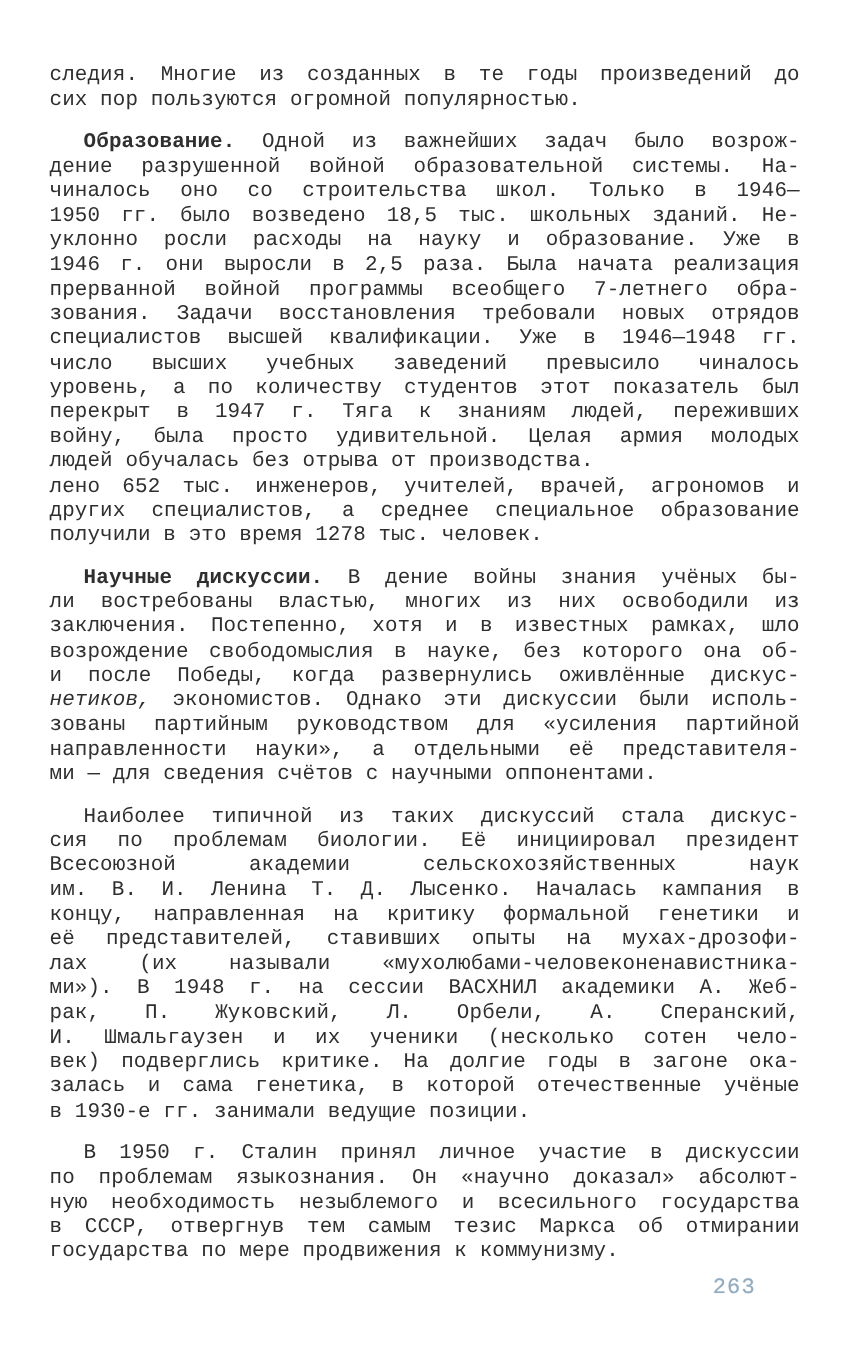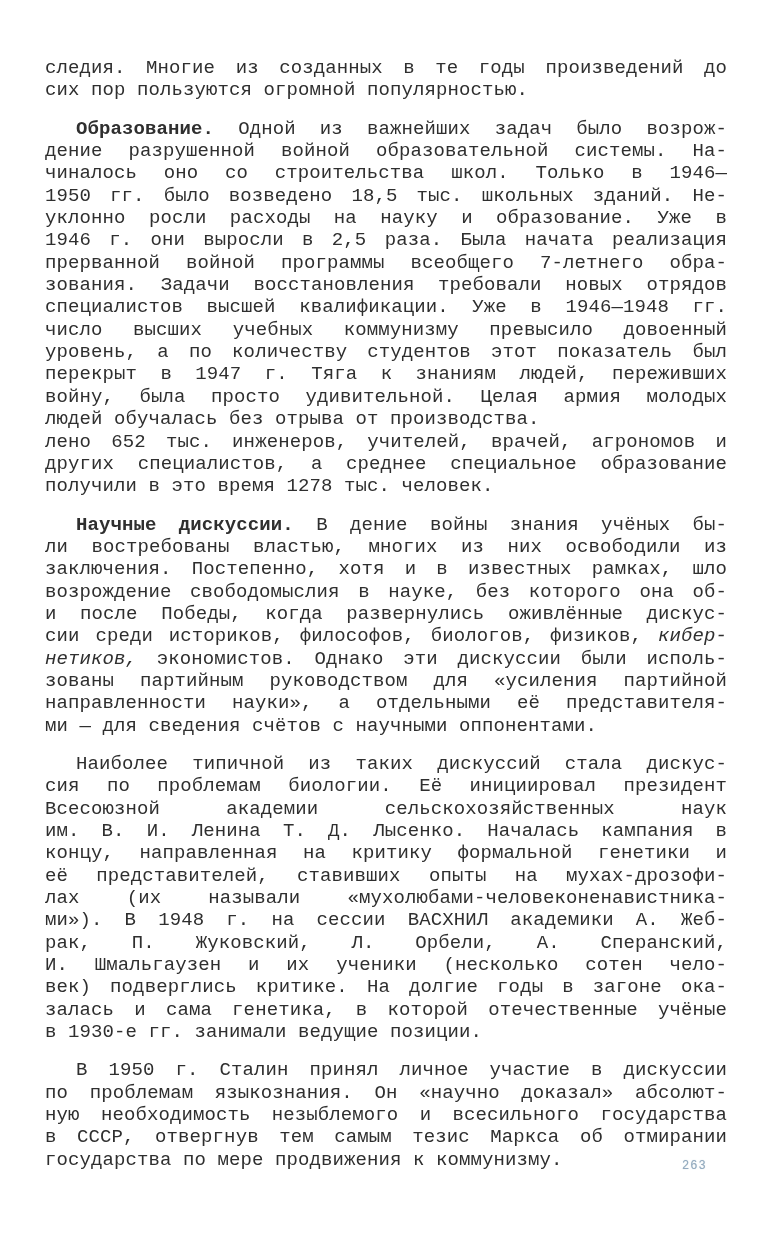--- a/index.html
+++ b/index.html
@@ -34,23 +34,23 @@
     white-space: normal;
     height: 22.35px;
     overflow: visible;
   }
   .line.last { text-align-last: left; }
   .line.indent { text-indent: 31px; margin-top: 16px; }
   .bold { font-weight: 700; }
   .italic { font-style: italic; }
   .page-number {
     position: absolute;
-    left: 682px;
+    left: 648px;
     top: 1159px;
-    font-size: 12px;
+    font-size: 20px;
     letter-spacing: 1px;
     color: #94aabf;
     text-shadow: 0 0 1px rgba(148, 180, 190, 0.6);
   }
 </style>
 </head>
 <body>
 
 <div class="page">
   <div class="text-block" id="text-block">
@@ -61,38 +61,37 @@
       <div class="paragraph">
         <div class="line indent"><span class="bold">Образование.</span><span> Одной из важнейших задач было возрож-</span></div>
         <div class="line"><span>дение разрушенной войной образовательной системы. На-</span></div>
         <div class="line"><span>чиналось оно со строительства школ. Только в 1946—</span></div>
         <div class="line"><span>1950 гг. было возведено 18,5 тыс. школьных зданий. Не-</span></div>
         <div class="line"><span>уклонно росли расходы на науку и образование. Уже в</span></div>
         <div class="line"><span>1946 г. они выросли в 2,5 раза. Была начата реализация</span></div>
         <div class="line"><span>прерванной войной программы всеобщего 7-летнего обра-</span></div>
         <div class="line"><span>зования. Задачи восстановления требовали новых отрядов</span></div>
         <div class="line"><span>специалистов высшей квалификации. Уже в 1946—1948 гг.</span></div>
-        <div class="line"><span>число высших учебных коммунизму превысило довоенный</span></div>
+        <div class="line"><span>число высших учебных заведений превысило чиналось</span></div>
         <div class="line"><span>уровень, а по количеству студентов этот показатель был</span></div>
         <div class="line"><span>перекрыт в 1947 г. Тяга к знаниям людей, переживших</span></div>
         <div class="line"><span>войну, была просто удивительной. Целая армия молодых</span></div>
         <div class="line last"><span>людей обучалась без отрыва от производства.</span></div>
       </div>
       <div class="paragraph">
         <div class="line"><span>лено 652 тыс. инженеров, учителей, врачей, агрономов и</span></div>
         <div class="line"><span>других специалистов, а среднее специальное образование</span></div>
         <div class="line last"><span>получили в это время 1278 тыс. человек.</span></div>
       </div>
       <div class="paragraph">
         <div class="line indent"><span class="bold">Научные дискуссии.</span><span> В дение войны знания учёных бы-</span></div>
         <div class="line"><span>ли востребованы властью, многих из них освободили из</span></div>
         <div class="line"><span>заключения. Постепенно, хотя и в известных рамках, шло</span></div>
         <div class="line"><span>возрождение свободомыслия в науке, без которого она об-</span></div>
         <div class="line"><span>и после Победы, когда развернулись оживлённые дискус-</span></div>
-        <div class="line"><span>сии среди историков, философов, биологов, физиков, </span><span class="italic">кибер-</span></div>
         <div class="line"><span class="italic">нетиков,</span><span> экономистов. Однако эти дискуссии были исполь-</span></div>
         <div class="line"><span>зованы партийным руководством для «усиления партийной</span></div>
         <div class="line"><span>направленности науки», а отдельными её представителя-</span></div>
         <div class="line last"><span>ми — для сведения счётов с научными оппонентами.</span></div>
       </div>
       <div class="paragraph">
         <div class="line indent"><span>Наиболее типичной из таких дискуссий стала дискус-</span></div>
         <div class="line"><span>сия по проблемам биологии. Её инициировал президент</span></div>
         <div class="line"><span>Всесоюзной академии сельскохозяйственных наук</span></div>
         <div class="line"><span>им. В. И. Ленина Т. Д. Лысенко. Началась кампания в</span></div>

